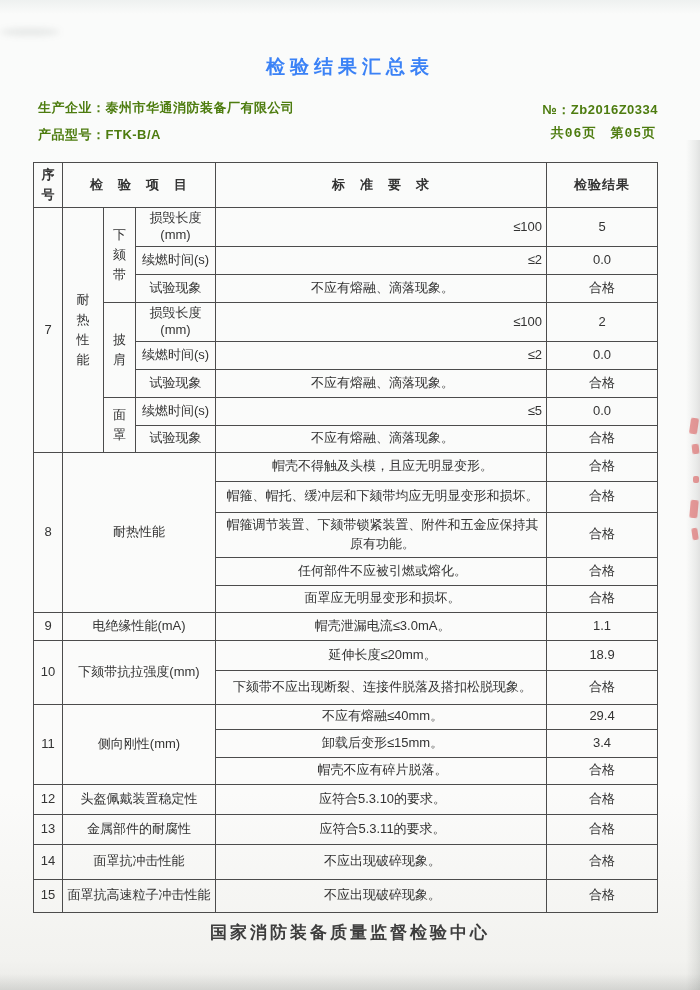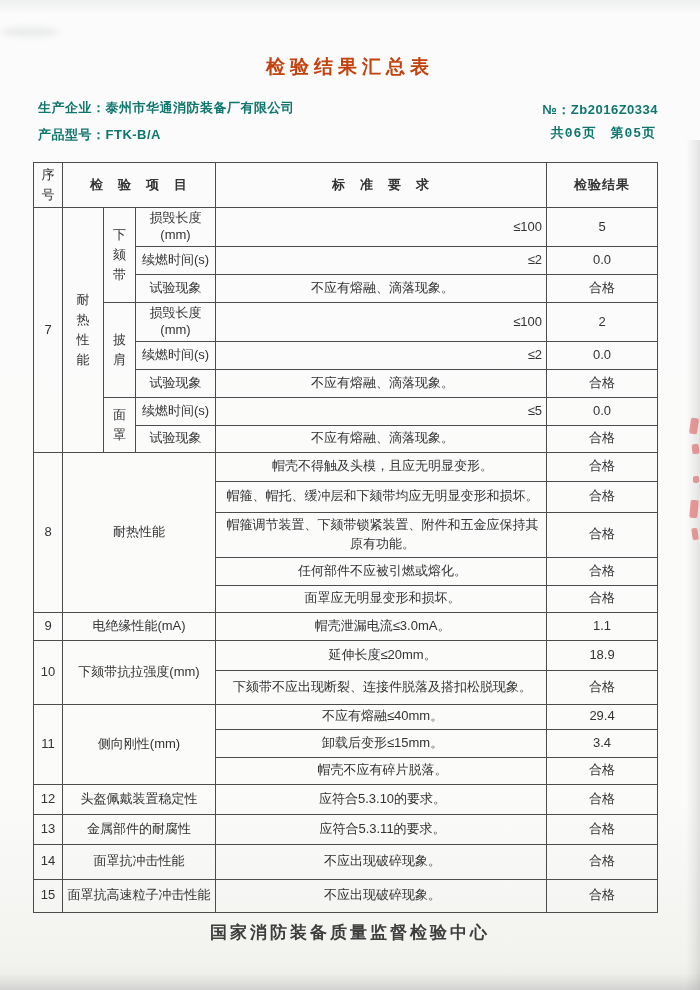--- a/index.html
+++ b/index.html
@@ -23,23 +23,23 @@
     position:absolute; left:0; bottom:0; width:100%; height:16px;
     background:linear-gradient(0deg, rgba(80,85,82,0.14), rgba(0,0,0,0));
   }
   .smudge-topleft {
     position:absolute; left:0; top:28px; width:60px; height:8px;
     background:rgba(70,80,76,0.10); filter:blur(3px); border-radius:50%;
   }
 
   .doc-title {
     position:absolute; top:54px; left:0; width:100%;
-    text-align:center; font-size:19px; font-weight:700; letter-spacing:5px; color:#c2410c;
-  }
-  .meta-line { position:absolute; font-size:13px; font-weight:600; color:#0f766e; letter-spacing:0.5px; }
+    text-align:center; font-size:19px; font-weight:700; letter-spacing:5px; color:#3b82f6;
+  }
+  .meta-line { position:absolute; font-size:13px; font-weight:600; color:#4d7c0f; letter-spacing:0.5px; }
   .m-left1 { left:38px;  top:99px; }
   .m-right1{ right:42px; top:101px; }
   .m-left2 { left:38px;  top:126px; }
   .m-right2{ right:44px; top:124px; letter-spacing:1px;font-family:Liberation Mono, monospace; }
 
   table.results {
     position:absolute; left:33px; top:162px; width:624px;
     border-collapse:collapse; table-layout:fixed;
   }
   .results th, .results td {
@@ -49,21 +49,21 @@
     padding:2px 4px; line-height:1.3;
     overflow:hidden;
   }
   .results th { font-weight:600; letter-spacing:1px; }
   td.std { text-align:center; padding-left:7px; line-height:1.45; }
   td.std.c { text-align:right; padding-left:4px; }
   .stack {
     display:inline-block; width:15px; word-break:break-all;
     line-height:1.55; letter-spacing:0; text-align:center;
   }
-  th .stack { font-weight:400; }
+  th .stack { font-weight:700; }
 
   .doc-footer {
     position:absolute; top:921px; left:0; width:100%;
     text-align:center; font-size:17px; font-weight:600; letter-spacing:3px; color:#3d3d3d;
   }
 
   .red-mark {
     position:absolute; background:#d94f4f; opacity:0.55; filter:blur(0.7px);
     border-radius:2px;
   }

